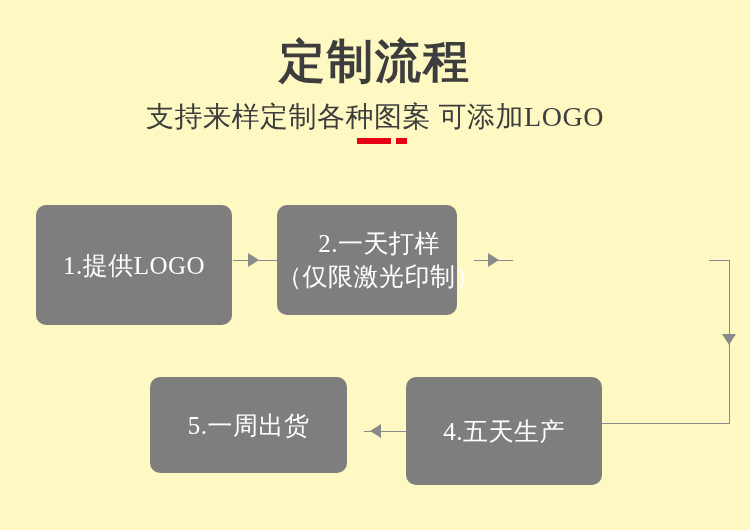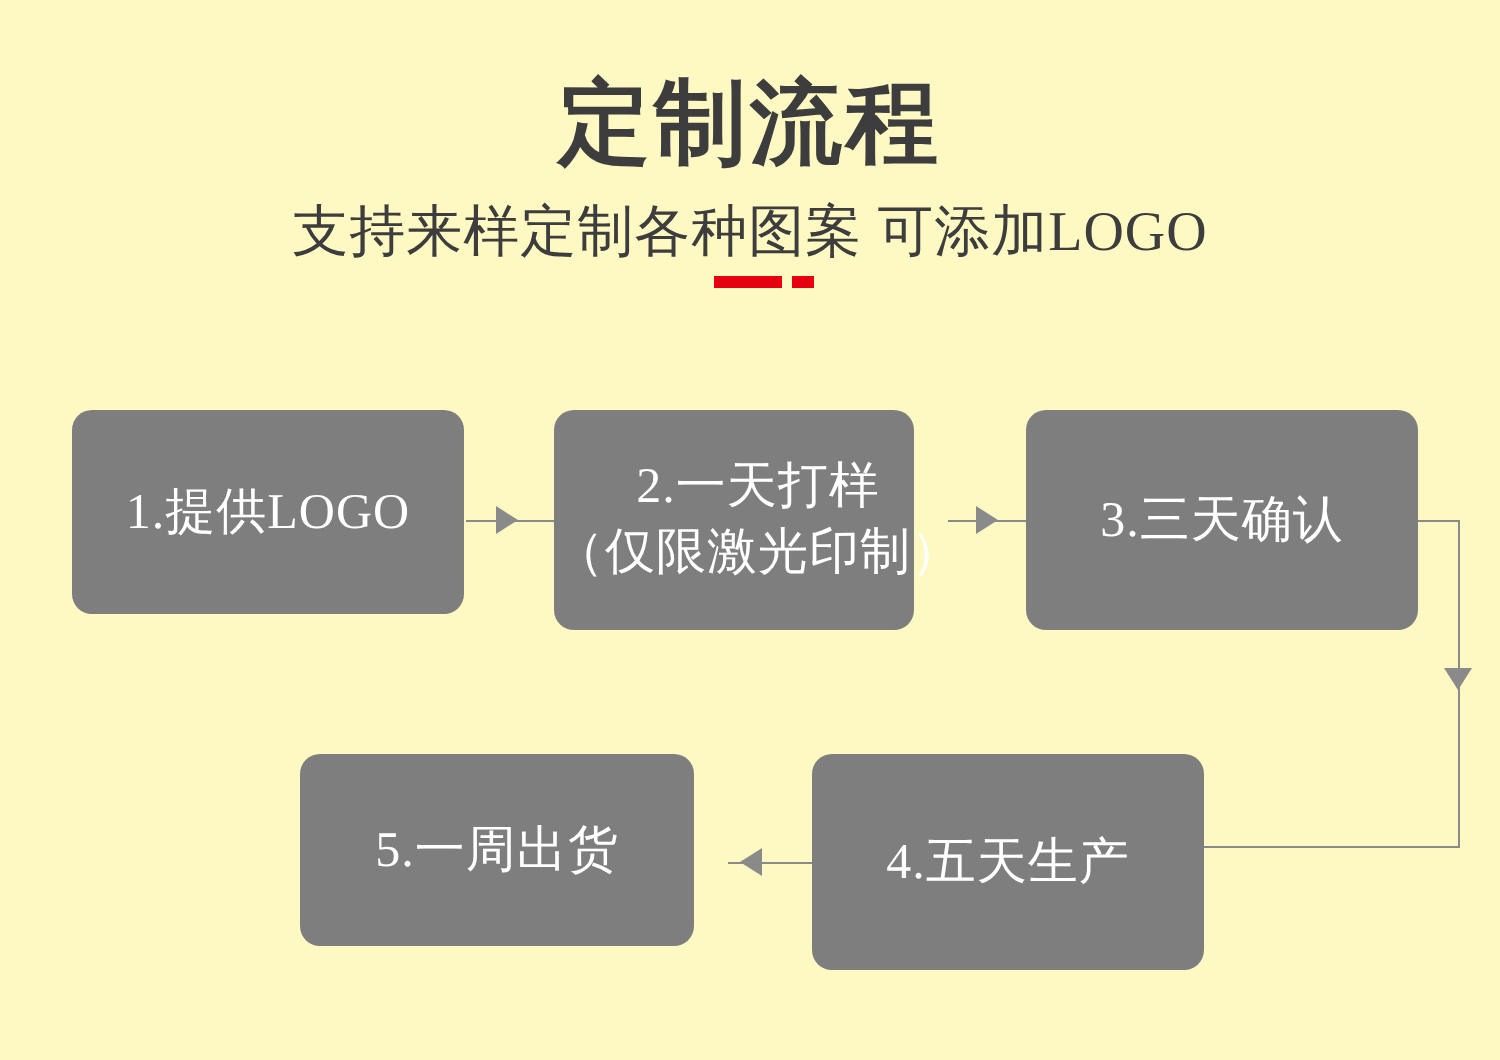--- a/index.html
+++ b/index.html
@@ -81,21 +81,21 @@
     display: flex;
     align-items: center;
     justify-content: center;
     text-align: center;
     box-sizing: border-box;
     padding: 4px 8px;
     white-space: nowrap;
   }
   .node .line2 { display: block; }
 
-  #node1 { left: 36px;  top: 205px; width: 196px; height: 102px; }
+  #node1 { left: 36px;  top: 205px; width: 196px; height: 120px; }
   #node2 { left: 277px; top: 205px; width: 180px; height: 110px; padding-left: 32px; }
   #node3 { left: 513px; top: 205px; width: 196px; height: 110px; }
   #node4 { left: 406px; top: 377px; width: 196px; height: 108px; }
   #node5 { left: 150px; top: 377px; width: 197px; height: 96px; }
 
   
   .conn-line {
     position: absolute;
     background: #8a8a8a;
   }
@@ -156,23 +156,20 @@
     <span>1.提供LOGO</span>
   </div>
 
   <div class="node" id="node2">
     <div>
       <span class="line2">2.一天打样</span>
       <span class="line2">（仅限激光印制）</span>
     </div>
   </div>
 
-  <div class="node" id="node3">
-    <span>3.三天确认</span>
-  </div>
 
   <div class="node" id="node4">
     <span>4.五天生产</span>
   </div>
 
   <div class="node" id="node5">
     <span>5.一周出货</span>
   </div>
 
   <div class="conn-line h-line" id="arrow1-line"></div>

